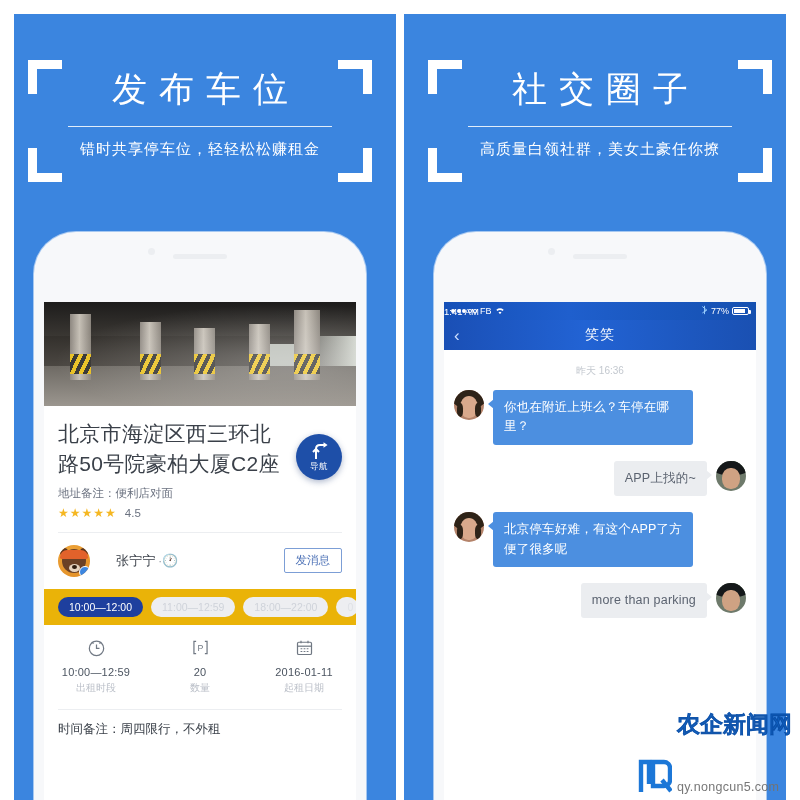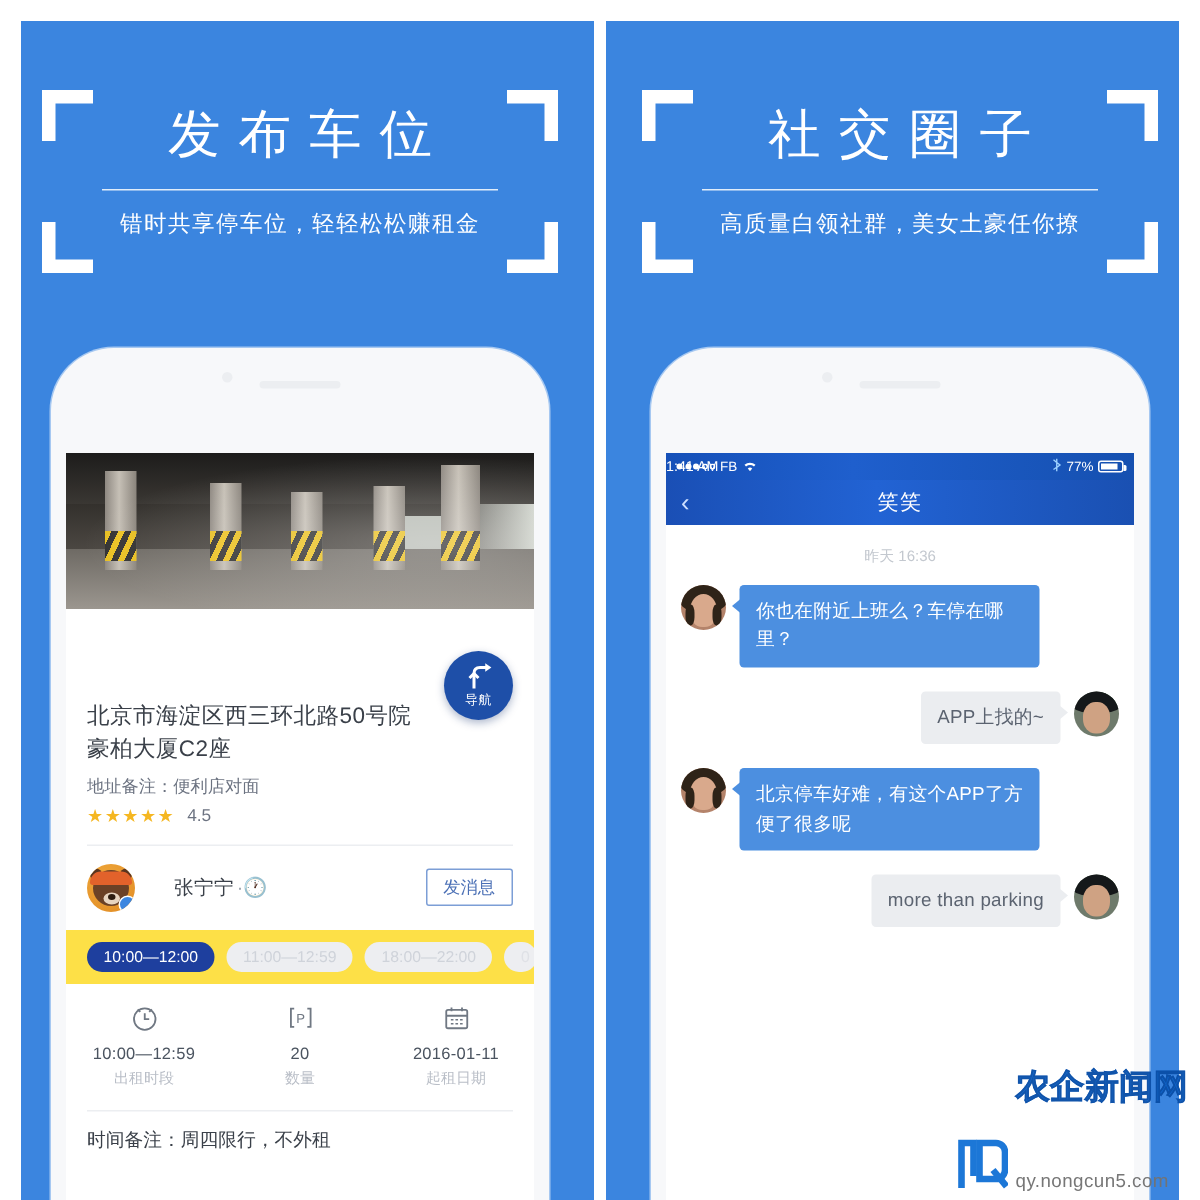--- a/index.html
+++ b/index.html
@@ -129,23 +129,22 @@
     position:absolute; right:60px; top:42px; width:40px; height:36px;
     background:#b9bdb6;
   }
   .garage .glow {
     position:absolute; left:0; right:0; top:0; bottom:0;
     background:radial-gradient(120% 90% at 78% 58%,rgba(255,255,255,.28),rgba(0,0,0,0) 62%);
   }
 
   .addr-block { padding:13px 14px 8px 14px; position:relative; }
   .addr-title {
-    font-size:15px; line-height:1.45; color:#3a4049; letter-spacing:.3px;
+    font-size:21px; line-height:1.45; color:#3a4049; letter-spacing:.3px;
     padding-right:58px;
-    margin-top:48px;
   }
   .addr-note { font-size:11.5px; color:#6b7280; margin-top:6px; }
   .rating-row { display:flex; align-items:center; gap:8px; margin-top:5px; }
   .stars { font-size:12px; color:#f5b722; letter-spacing:1px; }
   .rating-val { font-size:11.5px; color:#6b7280; }
 
   .nav-btn {
     position:absolute; right:14px; top:28px;
     width:46px; height:46px; border-radius:50%;
     background:#1e4fa8;
@@ -196,21 +195,21 @@
   }
   .user-name { font-size:13px; color:#3a4049; letter-spacing:.3px; }
   .user-name .dotclock { color:#9aa1ab; margin-left:2px; }
   .msg-btn {
     margin-left:auto;
     border:1px solid #7c9ed6; color:#4a6fb5;
     font-size:11.5px; padding:4px 11px; border-radius:2px;
     background:#fff; cursor:pointer;
   }
 
-  .chips-wrap { background:#fde047; padding:8px 0 8px 14px; position:relative; overflow:hidden; }
+  .chips-wrap { background:#eab308; padding:8px 0 8px 14px; position:relative; overflow:hidden; }
   .chips { display:flex; gap:8px; align-items:center; }
   .chip {
     font-size:10.5px; padding:4px 11px; border-radius:11px;
     white-space:nowrap; color:#cfd3da; background:#edeef1;
   }
   .chip.active { background:#1e3f9e; color:#ffffff; }
   .chip.partial { width:20px; overflow:hidden; color:#dfe1e6; }
 
   .stats {
     display:flex; background:#fff; padding:12px 0 10px 0;

